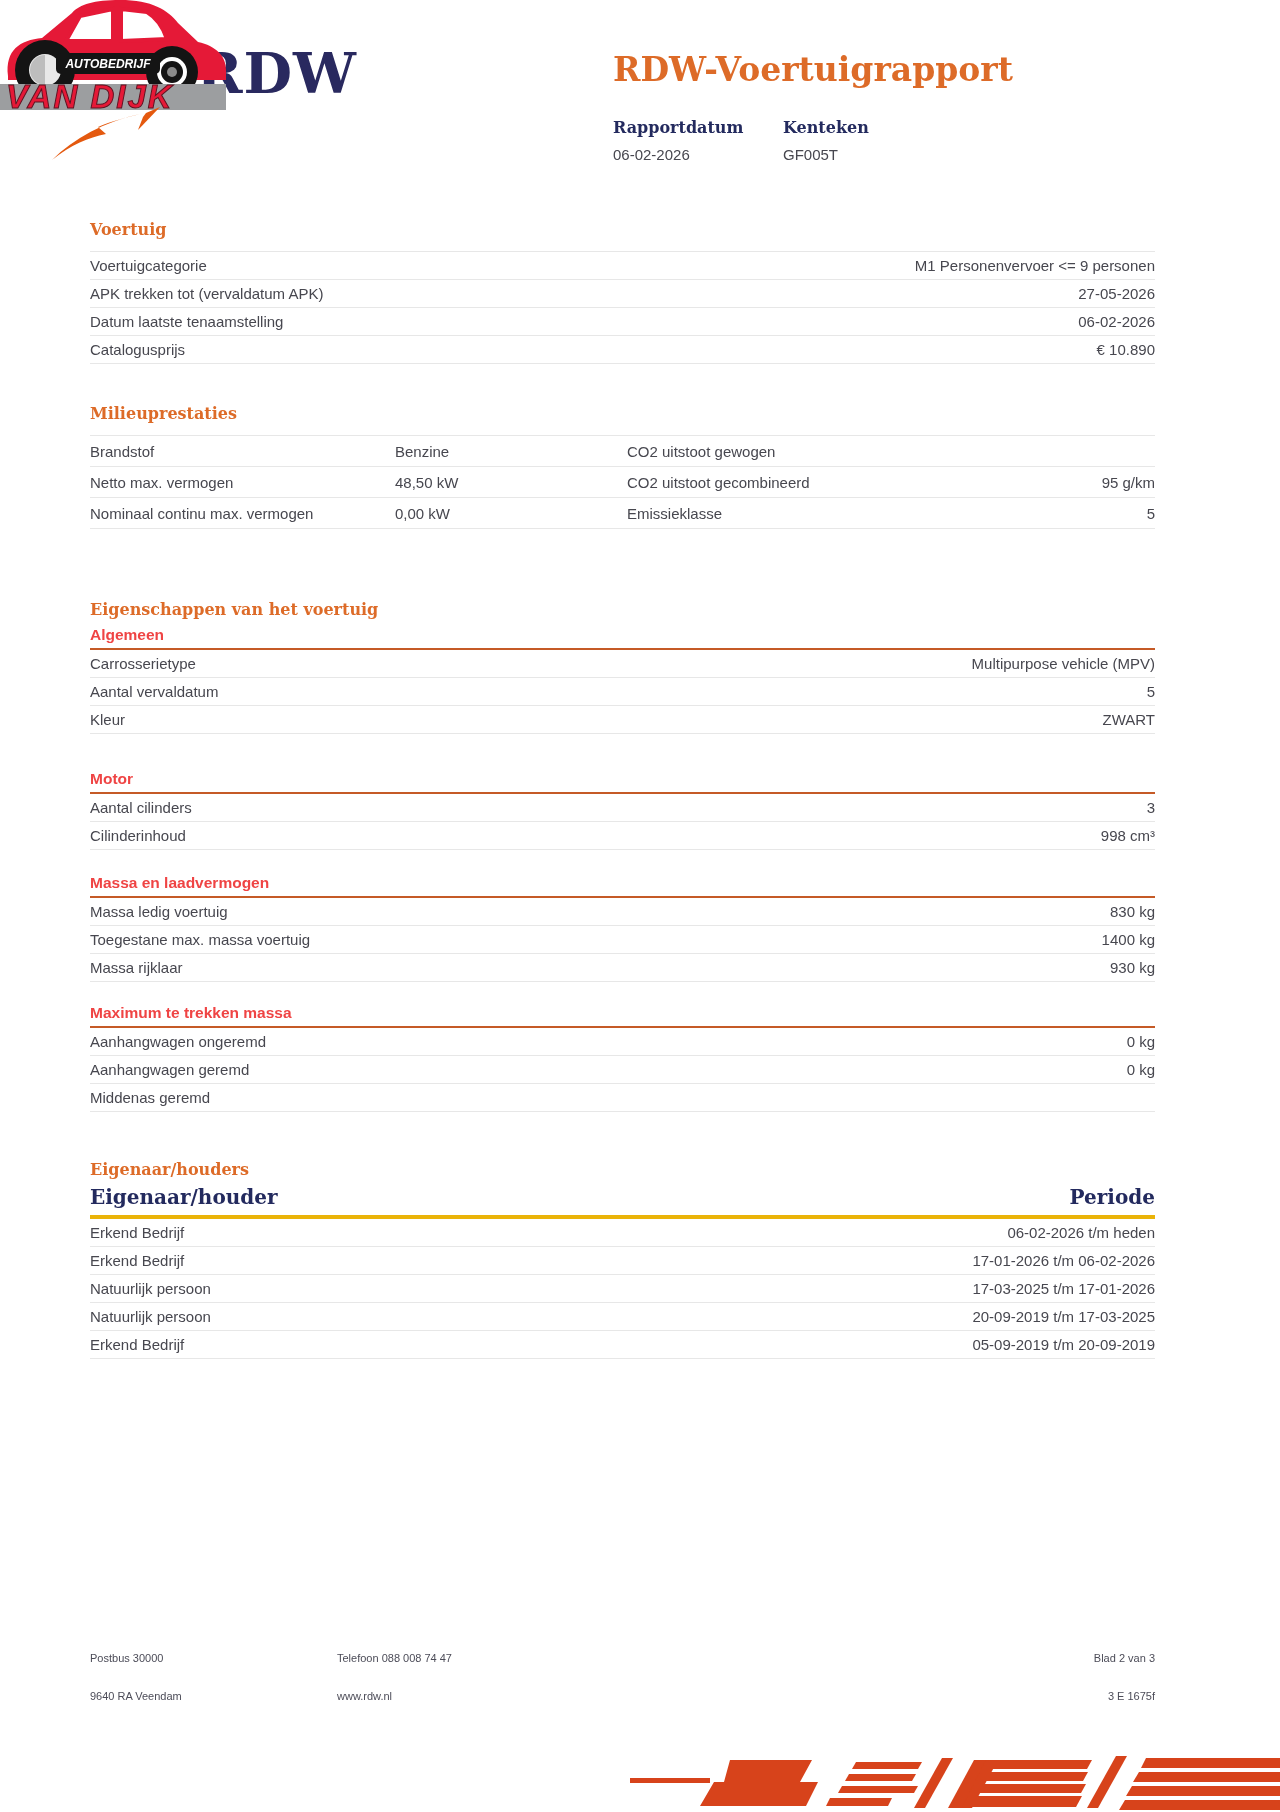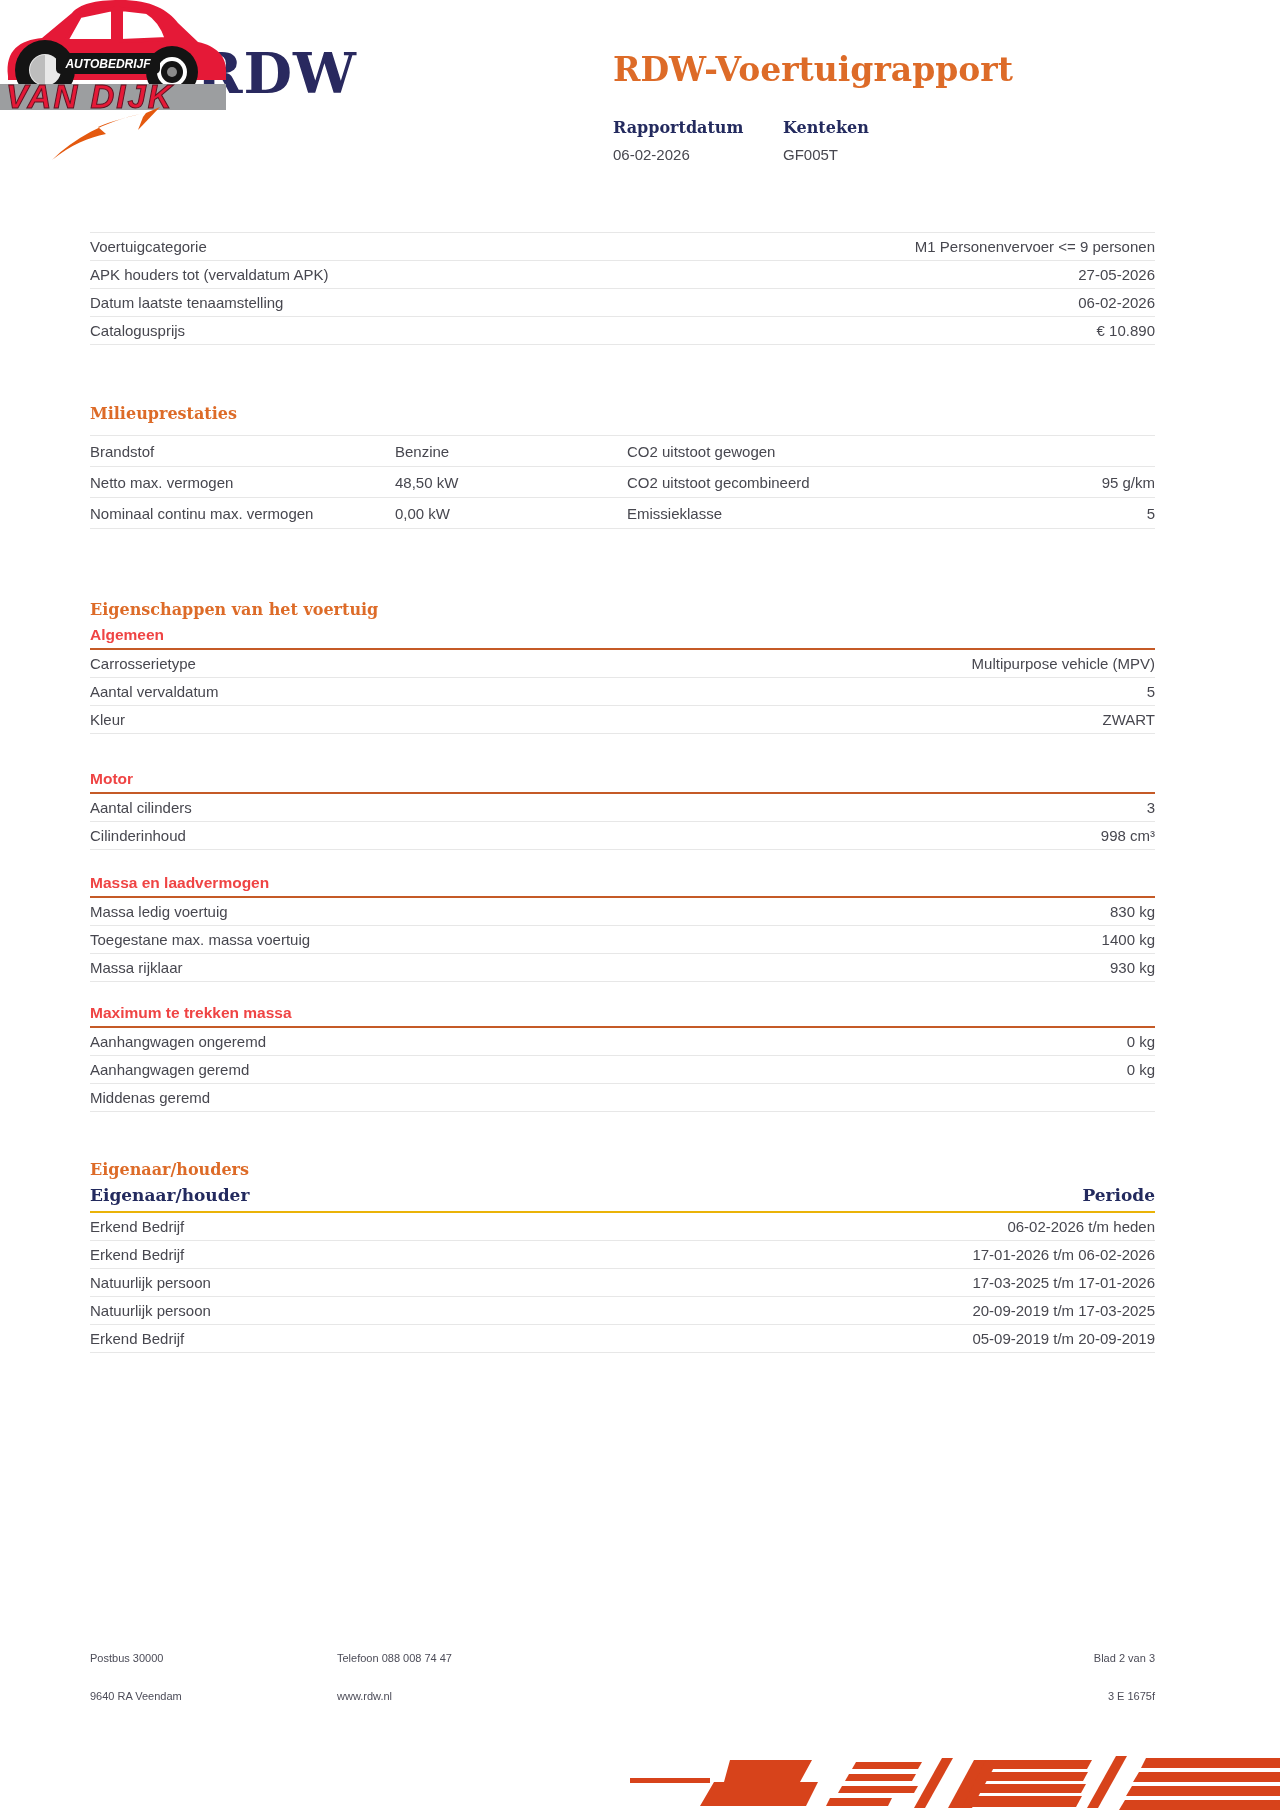--- a/index.html
+++ b/index.html
@@ -26,22 +26,22 @@
        font-size:15px;}
   .row-30{height:30px;}
   .lbl{flex:0 0 auto;}
   .val{margin-left:auto;text-align:right;}
   
   .m-lbl-l{flex:0 0 305px;}
   .m-val-l{flex:0 0 232px;}
   .m-lbl-r{flex:1 1 auto;}
   .m-val-r{margin-left:auto;text-align:right;}
   
-  .own-head{display:flex;font-family:"DejaVu Serif",serif;font-weight:bold;font-size:17px;
-            color:#232a5e;padding-bottom:6px;border-bottom:2px solid #eab308;}
+  .own-head{display:flex;font-family:"DejaVu Serif",serif;font-weight:bold;font-size:20px;
+            color:#232a5e;padding-bottom:6px;border-bottom:4px solid #eab308;}
   .own-head .val{margin-left:auto;}
   
   .footer-line{position:absolute;left:90px;width:1065px;font-size:11px;color:#4c4c58;}
   .fl1{top:1652px;} .fl2{top:1690px;}
   .f-col2{position:absolute;left:247px;}
   .f-col3{position:absolute;right:0;text-align:right;}
   .stripes{position:absolute;left:630px;top:1750px;width:700px;height:70px;}
 </style>
 </head>
 <body>
@@ -82,27 +82,28 @@
     </g>
   </svg>
 
   <div class="doc-title">RDW-Voertuigrapport</div>
   <div class="meta-label lab-rapport">Rapportdatum</div>
   <div class="meta-value val-rapport">06-02-2026</div>
   <div class="meta-label lab-kenteken">Kenteken</div>
   <div class="meta-value val-kenteken">GF005T</div>
 
   <div class="section" style="top:220px">
+    <div class="sec-title">Voertuig</div>
     <div class="tbl">
       <div class="row">
         <span class="lbl">Voertuigcategorie</span>
         <span class="val">M1 Personenvervoer &lt;= 9 personen</span>
       </div>
       <div class="row">
-        <span class="lbl">APK houders tot (vervaldatum APK)</span>
+        <span class="lbl">APK trekken tot (vervaldatum APK)</span>
         <span class="val">27-05-2026</span>
       </div>
       <div class="row">
         <span class="lbl">Datum laatste tenaamstelling</span>
         <span class="val">06-02-2026</span>
       </div>
       <div class="row">
         <span class="lbl">Catalogusprijs</span>
         <span class="val">€ 10.890</span>
       </div>

